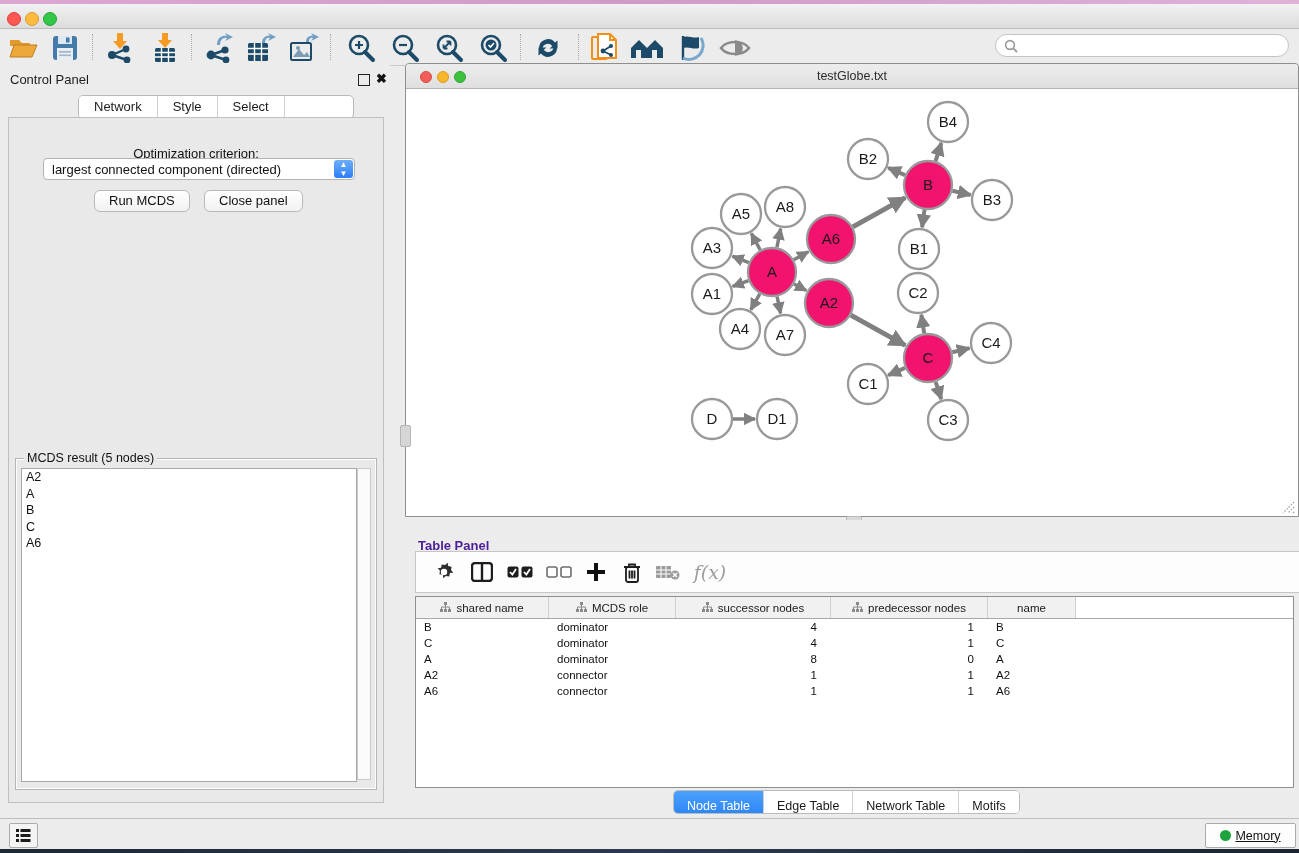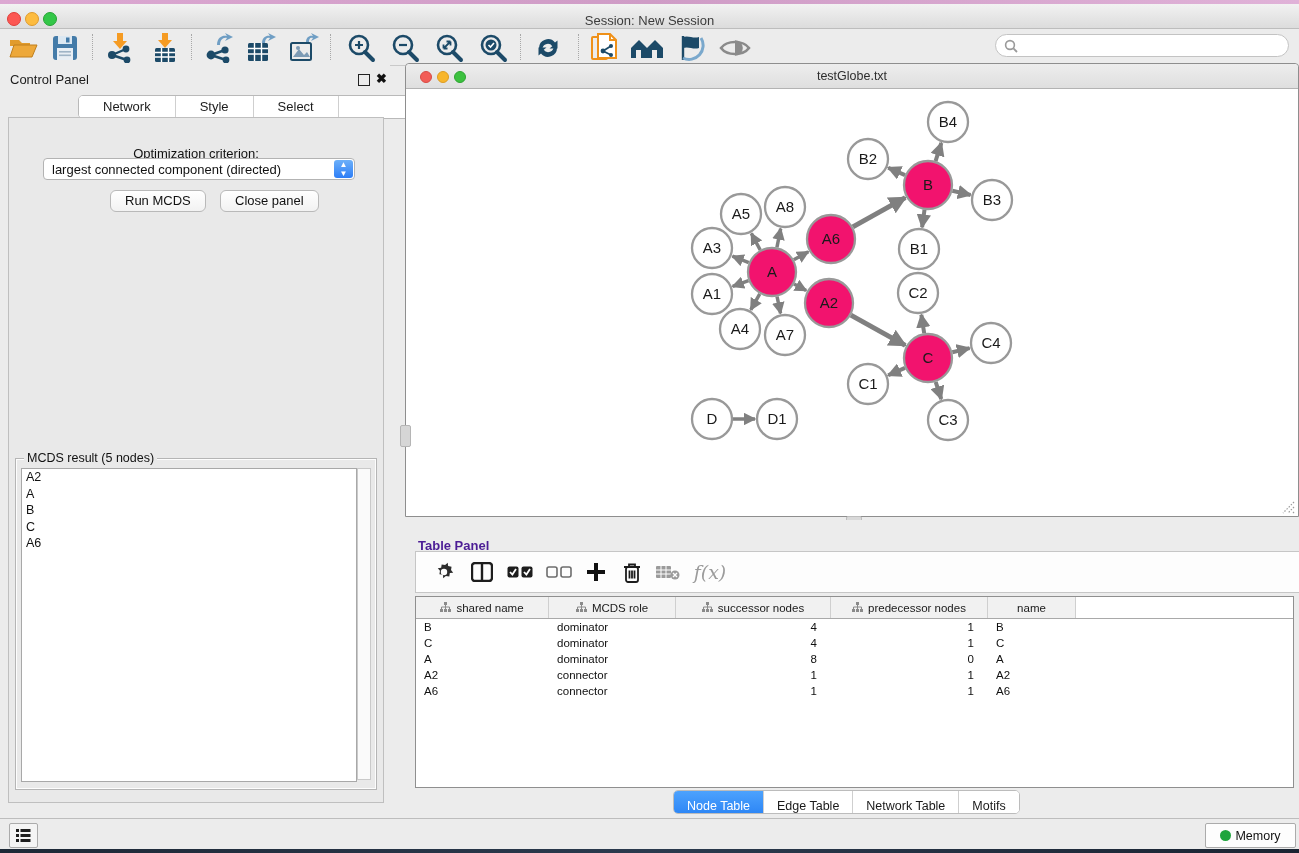--- a/index.html
+++ b/index.html
@@ -16,31 +16,31 @@
   .tb-icon{position:absolute;top:3px;width:38px;height:32px;display:flex;align-items:center;justify-content:center;}
   .tb-sep{position:absolute;top:5px;width:0;height:26px;border-left:1px dotted #a8a8a8;}
   #search-box{left:995px;top:5px;width:294px;height:23px;background:#fff;border:1px solid #c3c3c3;
               border-radius:12px;display:flex;align-items:center;padding-left:8px;box-sizing:border-box;}
   
   #control-panel{left:0;top:65px;width:390px;height:753px;background:#ececec;}
   #cp-title{left:10px;top:7px;font-size:13px;color:#1c1c1c;}
   .panel-float{position:absolute;width:10px;height:10px;border:1.5px solid #222;}
   .panel-close{position:absolute;font-size:13px;font-weight:bold;color:#111;line-height:10px;}
   #cp-tabs{left:78px;top:30px;height:22px;display:flex;border:1px solid #b9b9b9;border-radius:5px;overflow:hidden;background:#fff;}
-  .cp-tab{padding:0 24px;font-size:13px;line-height:22px;color:#1c1c1c;background:#fff;border-right:1px solid #cfcfcf;cursor:default;}
+  .cp-tab{padding:0 15px;font-size:13px;line-height:22px;color:#1c1c1c;background:#fff;border-right:1px solid #cfcfcf;cursor:default;}
   .cp-tab:last-child{border-right:none;}
   .cp-tab.sel{background:linear-gradient(#4da2fd,#2e87f6);color:#fff;margin-top:34px;}
   #cp-box{left:8px;top:52px;width:374px;height:684px;background:#e9e9e9;border:1px solid #bfbfbf;}
   #opt-label{left:0;top:28px;width:374px;text-align:center;font-size:13px;color:#111;}
   #criterion{left:34px;top:40px;width:312px;height:22px;background:#fff;border:1px solid #b3b3b3;border-radius:4px;
              font-size:13px;line-height:22px;padding-left:8px;box-sizing:border-box;color:#111;}
   #criterion-spin{position:absolute;right:1px;top:1px;width:19px;height:18px;border-radius:3px;
              background:linear-gradient(#6db0f9,#2d7ef7);color:#fff;font-size:8px;line-height:9px;text-align:center;}
   .cp-btn{position:absolute;top:72px;height:22px;background:linear-gradient(#ffffff,#f2f2f2);border:1px solid #b9b9b9;
-          border-radius:6px;font-size:13px;line-height:20px;padding:0 14px;color:#111;margin-left:16px;}
+          border-radius:6px;font-size:13px;line-height:20px;padding:0 14px;color:#111;}
   #result-box{left:6px;top:340px;width:360px;height:330px;border:1px solid #b5b5b5;box-shadow:inset 0 0 0 1px #fdfdfd;}
   #result-title{position:absolute;left:8px;top:-8px;background:#e9e9e9;padding:0 3px;font-size:12.5px;color:#111;}
   #result-list{position:absolute;left:5px;top:9px;width:334px;height:312px;background:#fff;border:1px solid #a8a8a8;
                font-size:12.5px;overflow:hidden;}
   .result-item{padding:1px 4px;height:14.5px;line-height:14px;color:#111;}
   #result-scroll{position:absolute;right:5px;top:9px;width:14px;height:312px;background:#fafafa;border:1px solid #c9c9c9;box-sizing:border-box;}
   
   #net-frame{left:405px;top:63px;width:892px;height:452px;background:#fff;border:1px solid #8e8e8e;border-radius:4px 4px 0 0;}
   #net-titlebar{position:absolute;left:0;top:0;width:100%;height:24px;background:linear-gradient(#ededed,#dfdfdf);
                 border-bottom:1px solid #b3b3b3;border-radius:4px 4px 0 0;}
@@ -64,37 +64,36 @@
   .td.num{text-align:right;padding-right:14px;}
   #tp-tabs{left:268px;top:270px;height:22px;display:flex;border:1px solid #bcbcbc;border-radius:5px;overflow:hidden;background:#fff;}
   .tp-tab{padding:4px 13px;font-size:12.5px;line-height:22px;color:#1a1a1a;background:#fff;border-right:1px solid #cfcfcf;}
   .tp-tab:last-child{border-right:none;}
   .tp-tab.sel{background:linear-gradient(#4da2fd,#2e87f6);color:#fff;}
   
   #statusbar{left:0;top:818px;width:1299px;height:31px;background:#ececec;border-top:1px solid #bdbdbd;}
   #status-list-btn{left:9px;top:4px;width:27px;height:23px;background:#f4f4f4;border:1px solid #ababab;border-radius:2px;
                    display:flex;align-items:center;justify-content:center;}
   #memory-btn{left:1205px;top:4px;width:89px;height:23px;background:#fdfdfd;border:1px solid #ababab;border-radius:2px;
-              display:flex;align-items:center;justify-content:center;gap:4px;font-size:12.5px;color:#111;}
+              display:flex;align-items:center;justify-content:center;gap:4px;font-size:12.5px;color:#111;text-decoration:underline;}
   #mem-dot{width:11px;height:11px;border-radius:50%;background:#1ea43c;}
   #desktop-bottom{left:0;top:849px;width:1299px;height:4px;background:linear-gradient(90deg,#1d2836,#2b3a4e,#1a2432);}
   svg{display:block;}
 </style>
 </head>
 <body>
 
 <div id="app">
 
   <div id="desktop-top" class="abs"></div>
 
   <div id="titlebar" class="abs">
     <div class="tl" style="left:7px;top:8px;width:12px;height:12px;background:#fc5753;border:1px solid #df3e3a;"></div>
     <div class="tl" style="left:25px;top:8px;width:12px;height:12px;background:#fdbc40;border:1px solid #de9b2d;"></div>
     <div class="tl" style="left:43px;top:8px;width:12px;height:12px;background:#33c748;border:1px solid #27a335;"></div>
-    <div id="title-text" class="abs">Session: New Session</div>
   </div>
 
   <div id="toolbar" class="abs">
     <div class="tb-icon" style="left:4px;">
       <svg width="30" height="24" viewBox="0 0 30 24">
           <path d="M2 4 h9 l3 3 h8 v3 H2z" fill="#e19b2d"></path>
           <path d="M2 21 L6 9 h23 L24 21z" fill="#eda83a" stroke="#c07f1d" stroke-width="1"></path>
         </svg>
     </div>
     <div class="tb-icon" style="left:46px;">

